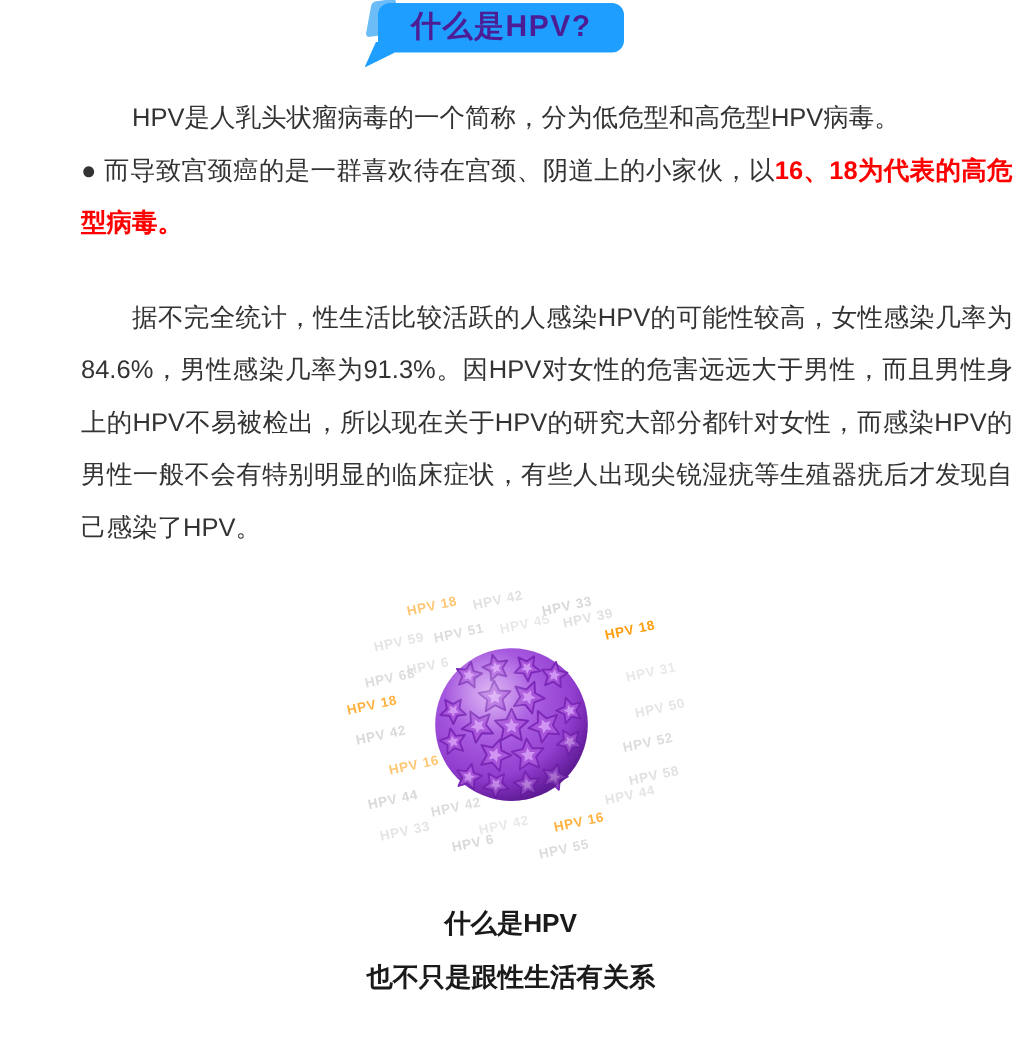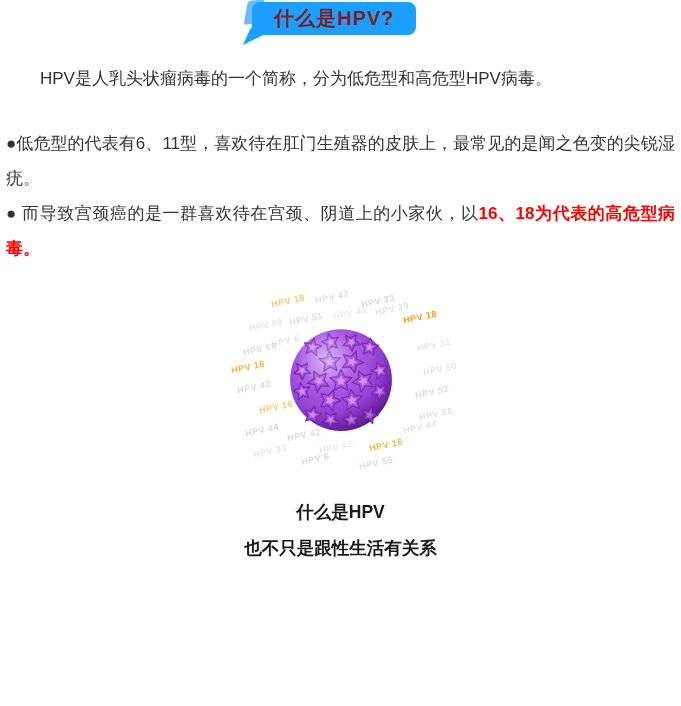--- a/index.html
+++ b/index.html
@@ -11,21 +11,21 @@
     color: #333333;
     overflow: hidden;
     position: relative;
   }
 
   
   .badge-row { position: relative; height: 46px; }
   .badge {
     position: absolute; left: 252px; top: 2px;
     background: #1e9fff;
-    color: #7f1d1d;
+    color: #4c1d95;
     font-size: 20px; font-weight: bold;
     letter-spacing: 1px;
     padding: 4px 22px 5px 22px;
     border-radius: 8px;
     line-height: 24px;
     z-index: 2;
   }
   .badge-accent {
     position: absolute; left: 246px; top: 0px;
     width: 16px; height: 24px;
@@ -37,21 +37,21 @@
   .badge-tail {
     position: absolute; left: 243px; top: 28px;
     width: 20px; height: 17px;
     background: #1e9fff;
     clip-path: polygon(38% 0, 100% 0, 100% 42%, 0 100%);
     z-index: 2;
   }
 
   
   .article { padding: 0 6px; margin-top: 15px; font-size: 17px; line-height: 35px; }
-  .article p { text-align: justify; }
+  .article p { text-align: justify; margin-left: 48px; }
   .p-indent { text-indent: 2em; }
   .p2 { margin-top: 30px; }
   .p3 { margin-top: 0; }
   .p4 { margin-top: 28px; }
   .red-em { color: #ff0000; font-weight: bold; }
 
   
   .virus-figure {
     position: relative;
     width: 212px; height: 180px;
@@ -83,22 +83,22 @@
 <body>
 
 <div class="badge-row">
   <span class="badge-accent"></span>
   <span class="badge-tail"></span>
   <div class="badge">什么是HPV?</div>
 </div>
 
 <div class="article">
   <p class="p-indent">HPV是人乳头状瘤病毒的一个简称，分为低危型和高危型HPV病毒。</p>
-  <p class="p2">●低危型的代表有6、11型，喜欢待在肛门生殖器的皮肤上，最常见的是闻之色变的尖锐湿疣。</p>
   <p class="p3"><span>● 而导致宫颈癌的是一群喜欢待在宫颈、阴道上的小家伙，以</span><span class="red-em">16、18为代表的高危型病毒。</span></p>
+  <p class="p4 p-indent">据不完全统计，性生活比较活跃的人感染HPV的可能性较高，女性感染几率为84.6%，男性感染几率为91.3%。因HPV对女性的危害远远大于男性，而且男性身上的HPV不易被检出，所以现在关于HPV的研究大部分都针对女性，而感染HPV的男性一般不会有特别明显的临床症状，有些人出现尖锐湿疣等生殖器疣后才发现自己感染了HPV。</p>
 </div>
 
 <div class="virus-figure">
   <div id="label-layer">
       <span class="virus-label hl" style="left: 36px; top: 4px; opacity: 0.55;">HPV 18</span>
       <span class="virus-label" style="left: 80px; top: 0px; opacity: 0.75;">HPV 42</span>
       <span class="virus-label" style="left: 126px; top: 4px; opacity: 0.95;">HPV 33</span>
       <span class="virus-label" style="left: 14px; top: 28px; opacity: 0.65;">HPV 59</span>
       <span class="virus-label" style="left: 54px; top: 22px; opacity: 0.85;">HPV 51</span>
       <span class="virus-label" style="left: 98px; top: 16px; opacity: 0.55;">HPV 45</span>

